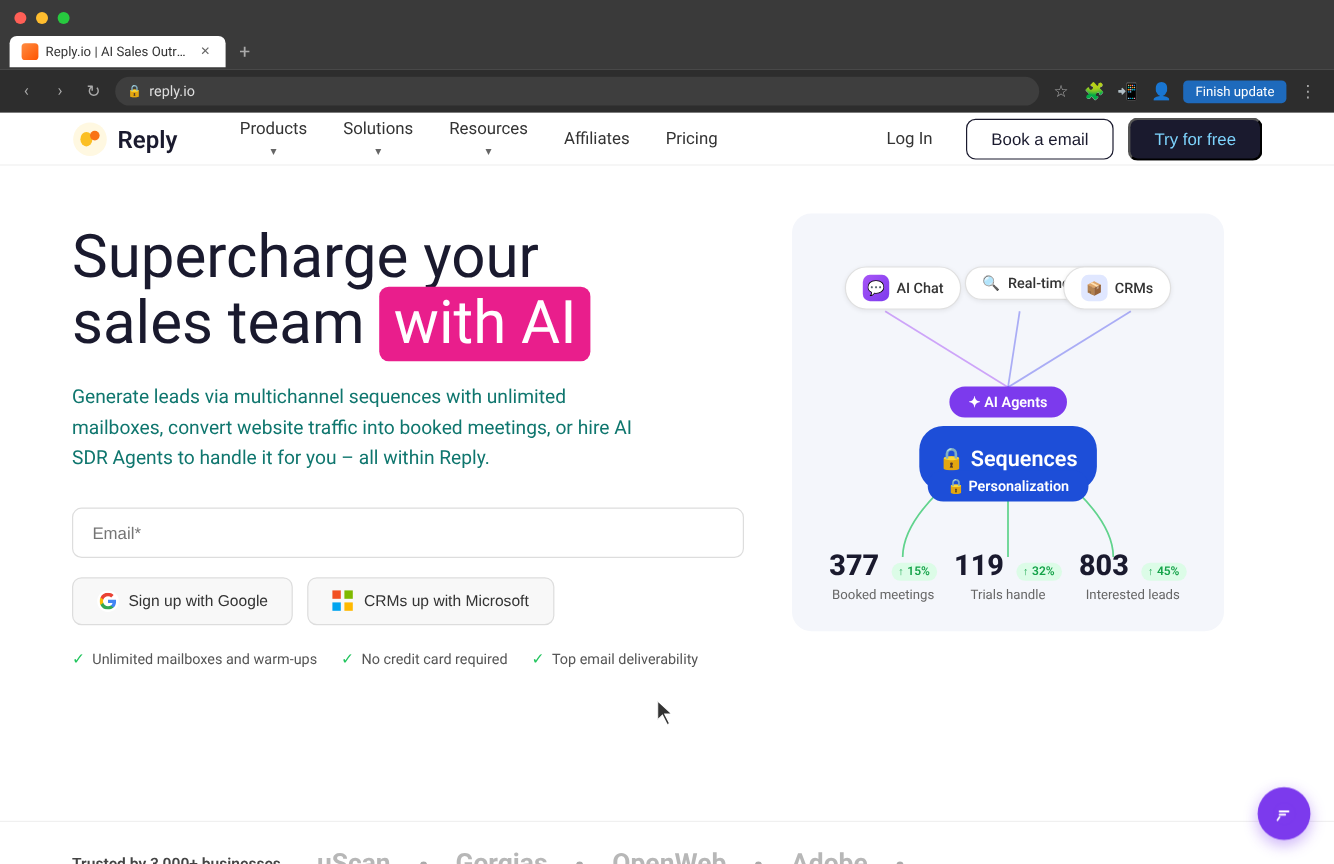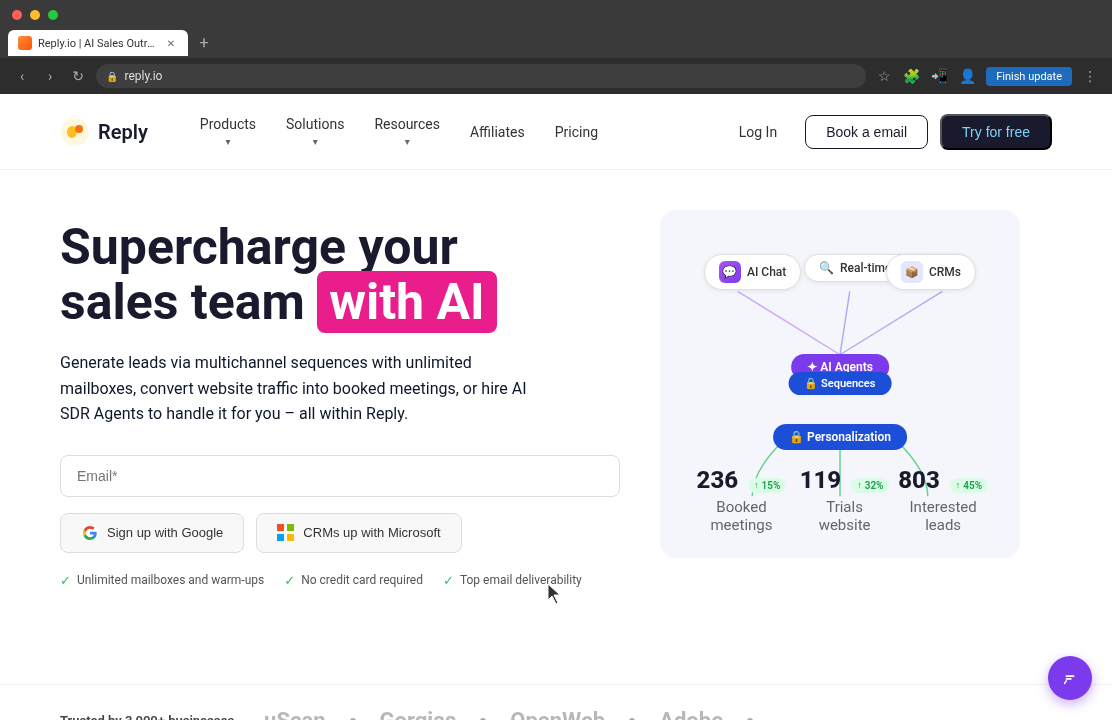--- a/index.html
+++ b/index.html
@@ -111,21 +111,21 @@
     
     .website {
       background: #fff;
       height: calc(720px - 58px);
       overflow: hidden;
       position: relative;
     }
 
     
     .navbar {
-      height: 76px;
+      height: 44px;
       display: flex;
       align-items: center;
       padding: 0 60px;
       border-bottom: 1px solid #f0f0f0;
       background: #fff;
       position: relative;
       z-index: 10;
     }
     .logo {
       display: flex;
@@ -197,35 +197,35 @@
       gap: 40px;
       height: calc(100% - 64px);
     }
     .hero-left {
       flex: 1;
       max-width: 560px;
       padding-top: 10px;
     }
     .hero-title {
       font-size: 50px;
-      font-weight: 700;
+      font-weight: 400;
       line-height: 1.1;
       color: #1a1a2e;
       margin-bottom: 20px;
     }
     .hero-highlight {
       background: #e91e8c;
       color: #fff;
       padding: 2px 12px;
       border-radius: 8px;
       display: inline;
     }
     .hero-subtitle {
       font-size: 16px;
-      color: #0f172a;
+      color: #0f766e;
       line-height: 1.6;
       margin-bottom: 28px;
       max-width: 480px;
     }
     .email-form {
       display: flex;
       gap: 10px;
       margin-bottom: 16px;
     }
     .email-input {
@@ -344,29 +344,29 @@
       border-radius: 20px;
       padding: 6px 16px;
       font-size: 12px;
       font-weight: 600;
       display: flex;
       align-items: center;
       gap: 6px;
     }
     .node-sequences {
       position: absolute;
-      top: 138px;
+      top: 153px;
       left: 50%;
       transform: translateX(-50%);
       background: #1d4ed8;
       color: #fff;
       border: none;
       border-radius: 20px;
-      padding: 5px 16px;
-      font-size: 11px;
+      padding: 16px 16px;
+      font-size: 18px;
       font-weight: 600;
       display: flex;
       align-items: center;
       gap: 6px;
     }
     .node-personal {
       position: absolute;
       top: 190px;
       left: 50%;
       transform: translateX(-50%);
@@ -412,21 +412,21 @@
       background: #dcfce7;
       color: #16a34a;
       font-size: 10px;
       font-weight: 600;
       padding: 2px 6px;
       border-radius: 10px;
       margin-left: 6px;
     }
     .stat-badge-arrow { font-size: 9px; }
     .stat-label {
-      font-size: 15px;
+      font-size: 11px;
       color: #666;
       margin-top: 4px;
     }
 
     
     .node-icon-chat {
       width: 22px; height: 22px;
       background: linear-gradient(135deg, #a855f7, #7c3aed);
       border-radius: 6px;
       display: flex; align-items: center; justify-content: center;
@@ -669,37 +669,37 @@
         <div class="node-sequences">
           <span>🔒 Sequences</span>
         </div>
         <div class="node-personal">
           <span>🔒 Personalization</span>
         </div>
 
         <div class="stats-row" style="position:absolute; bottom:0; left:0; right:0;">
           <div class="stat-item">
             <div>
-              <span class="stat-number">236</span>
+              <span class="stat-number">377</span>
               <span class="stat-badge">
                 <span class="stat-badge-arrow">↑</span>
                 <span>15%</span>
               </span>
             </div>
             <div class="stat-label">Booked meetings</div>
           </div>
           <div class="stat-item">
             <div>
               <span class="stat-number">119</span>
               <span class="stat-badge">
                 <span class="stat-badge-arrow">↑</span>
                 <span>32%</span>
               </span>
             </div>
-            <div class="stat-label">Trials website</div>
+            <div class="stat-label">Trials handle</div>
           </div>
           <div class="stat-item">
             <div>
               <span class="stat-number">803</span>
               <span class="stat-badge">
                 <span class="stat-badge-arrow">↑</span>
                 <span>45%</span>
               </span>
             </div>
             <div class="stat-label">Interested leads</div>

